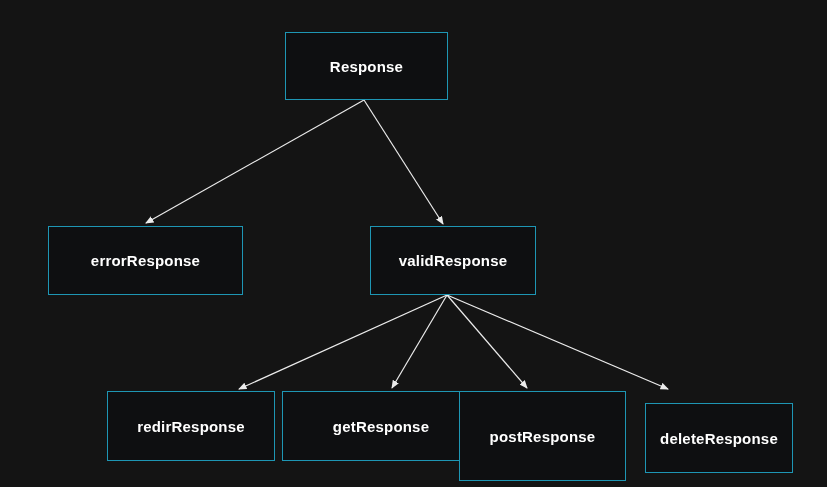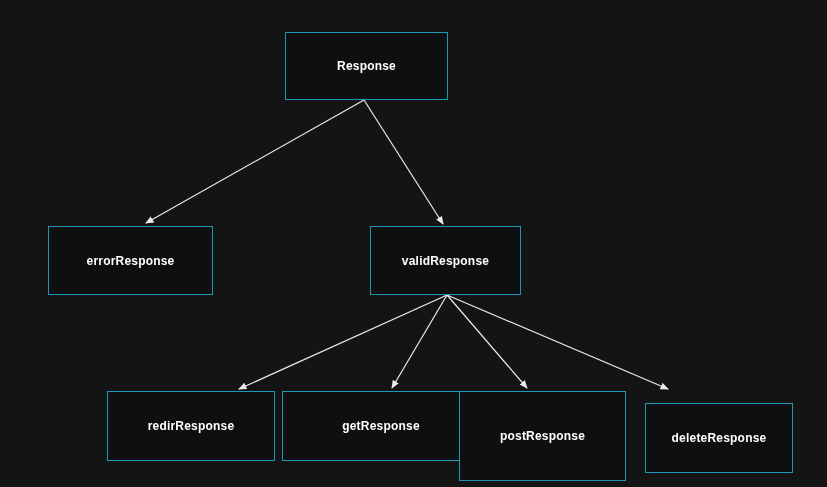--- a/index.html
+++ b/index.html
@@ -22,30 +22,30 @@
     width: 827px;
     height: 487px;
   }
   .node {
     position: absolute;
     box-sizing: border-box;
     border: 1.5px solid #1e96b4;
     background: #0e0f11;
     color: #ffffff;
     font-weight: bold;
-    font-size: 12px;
+    font-size: 15px;
     display: flex;
     align-items: center;
     justify-content: center;
     text-align: center;
     letter-spacing: 0.2px;
   }
   #node-response       { left: 285px; top: 32px;  width: 163px; height: 68px; }
-  #node-errorResponse  { left: 48px;  top: 226px; width: 165px; height: 69px; }
-  #node-validResponse  { left: 370px; top: 226px; width: 151px; height: 69px; }
+  #node-errorResponse  { left: 48px;  top: 226px; width: 195px; height: 69px; }
+  #node-validResponse  { left: 370px; top: 226px; width: 166px; height: 69px; }
   #node-redirResponse  { left: 107px; top: 391px; width: 168px; height: 70px; }
   #node-getResponse    { left: 282px; top: 391px; width: 198px; height: 70px; }
   #node-postResponse   { left: 459px; top: 391px; width: 167px; height: 90px; }
   #node-deleteResponse { left: 645px; top: 403px; width: 148px; height: 70px; }
   .edge {
     stroke: #ececec;
     stroke-width: 1.2;
     fill: none;
   }
 </style>

